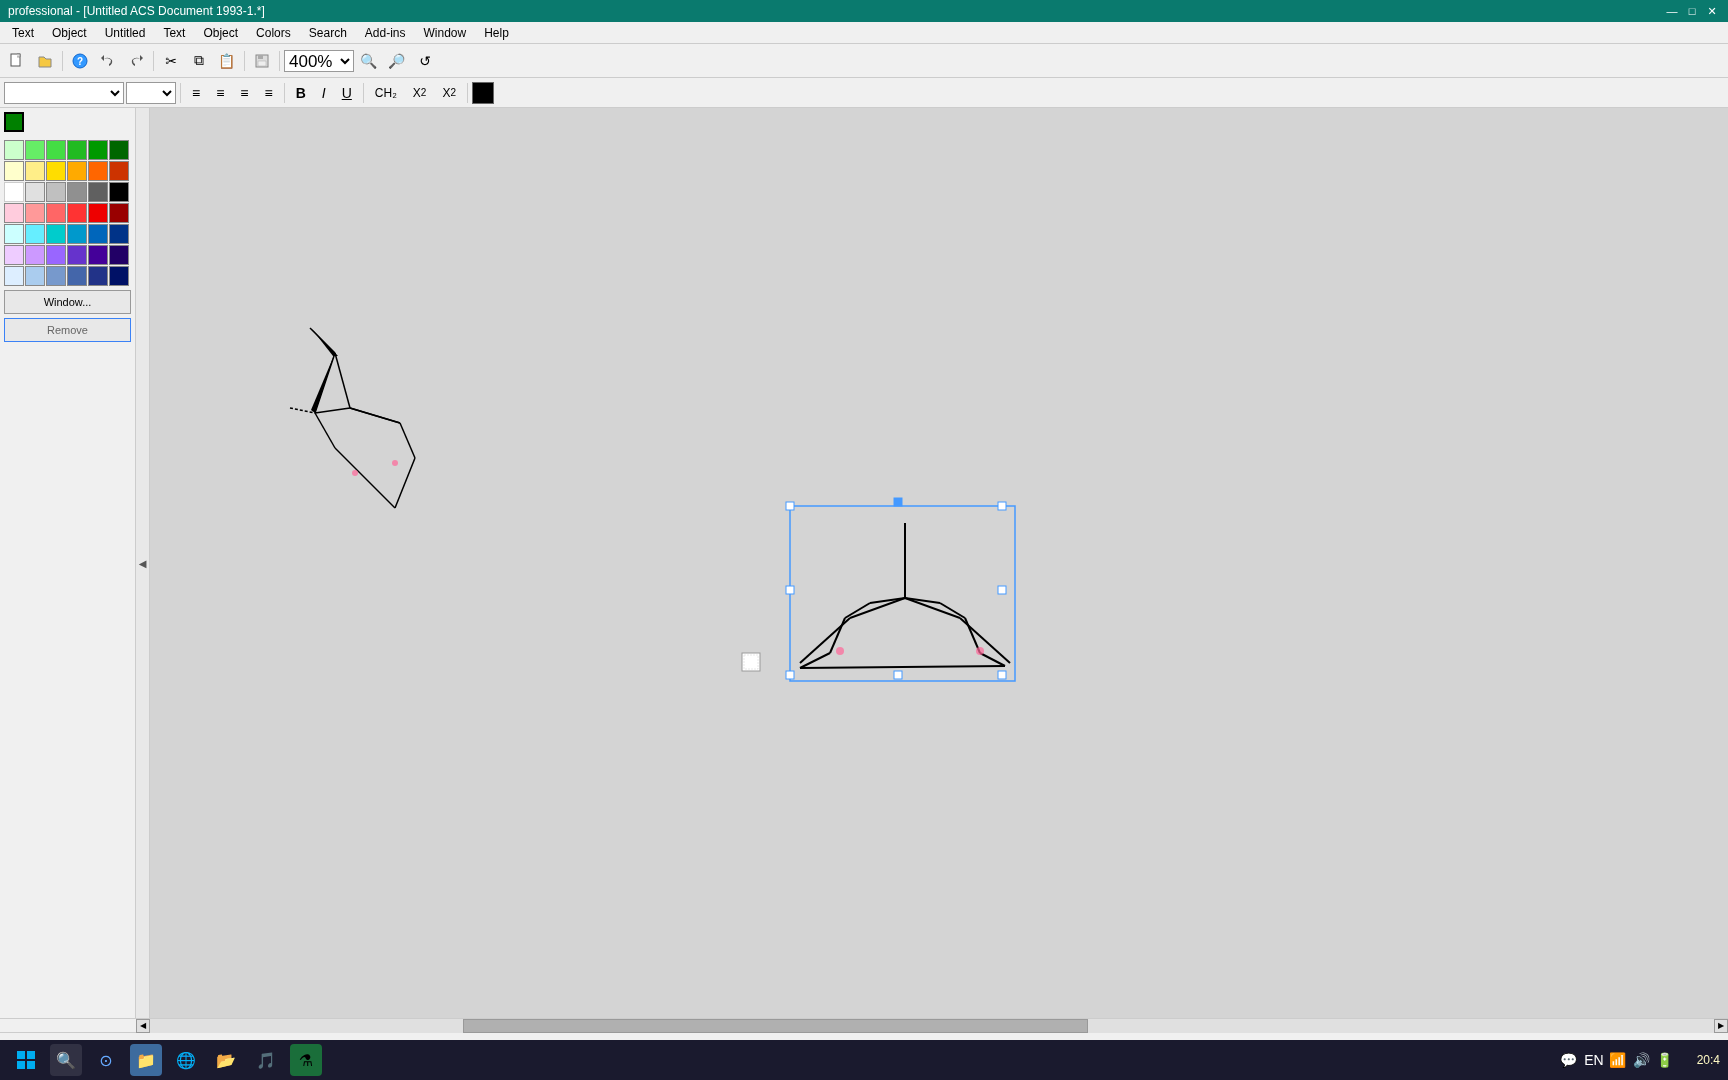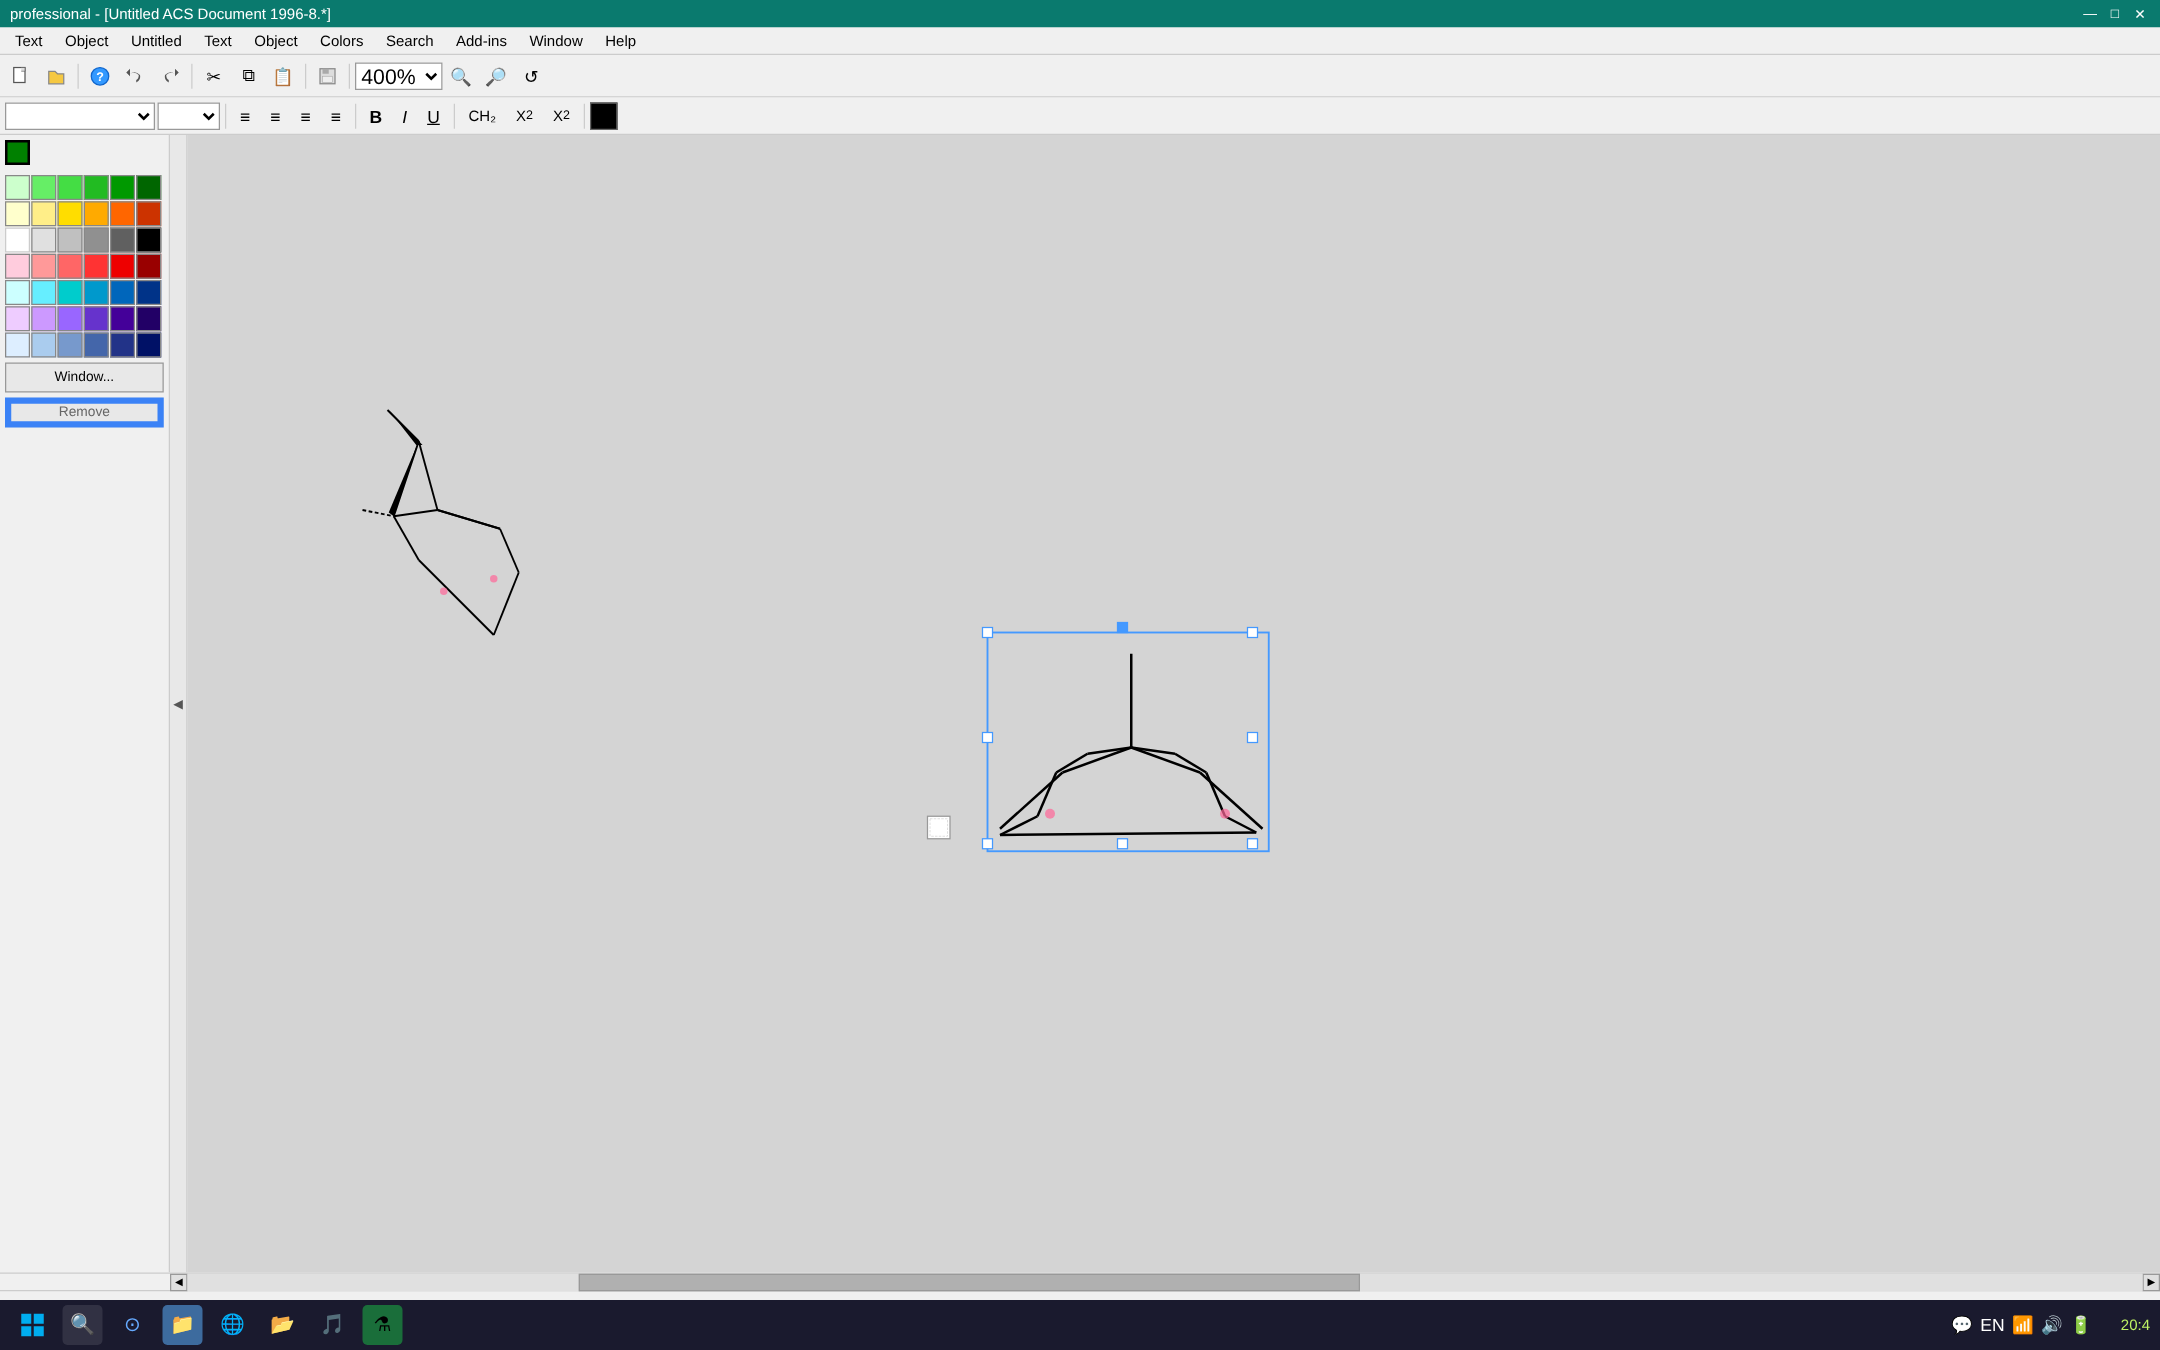--- a/index.html
+++ b/index.html
@@ -147,21 +147,21 @@
       background: #e8e8e8;
       border: 1px solid #999;
       cursor: pointer;
       font-size: 11px;
       margin-bottom: 4px;
     }
     .remove-btn {
       width: 100%;
       height: 24px;
       background: #e8e8e8;
-      border: 5px solid #3b82f6;
+      border: 1px solid #3b82f6;
       cursor: pointer;
       font-size: 11px;
       color: #666;
     }
     .active-color-indicator {
       width: 20px;
       height: 20px;
       border: 2px solid #000;
       background: #008000;
       margin-bottom: 4px;
@@ -291,21 +291,21 @@
       justify-content: center;
       cursor: pointer;
       font-size: 10px;
       color: #555;
     }
   </style>
 </head>
 <body>
 
 <div id="titlebar">
-  <span>professional - [Untitled ACS Document 1996-8.*]</span>
+  <span>professional - [Untitled ACS Document 1993-1.*]</span>
   <div id="titlebar-controls">
     <span>—</span>
     <span>□</span>
     <span>✕</span>
   </div>
 </div>
 
 <div id="menubar">
   <span class="menu-item">Text</span>
   <span class="menu-item">Object</span>
@@ -587,15 +587,15 @@
     <div class="taskbar-icon" style="background:#1a6e3a;border-radius:4px;">
       <span style="font-size:16px;">⚗</span>
     </div>
   </div>
   <div id="taskbar-right">
     <span class="tray-icon">💬</span>
     <span class="tray-icon">EN</span>
     <span class="tray-icon">📶</span>
     <span class="tray-icon">🔊</span>
     <span class="tray-icon">🔋</span>
-    <span style="color:#bef264;font-size:12px;min-width:40px;text-align:right;">20:4</span>
+    <span style="color:#fef9c3;font-size:12px;min-width:40px;text-align:right;">20:4</span>
   </div>
 </div>
 
 </body></html>

